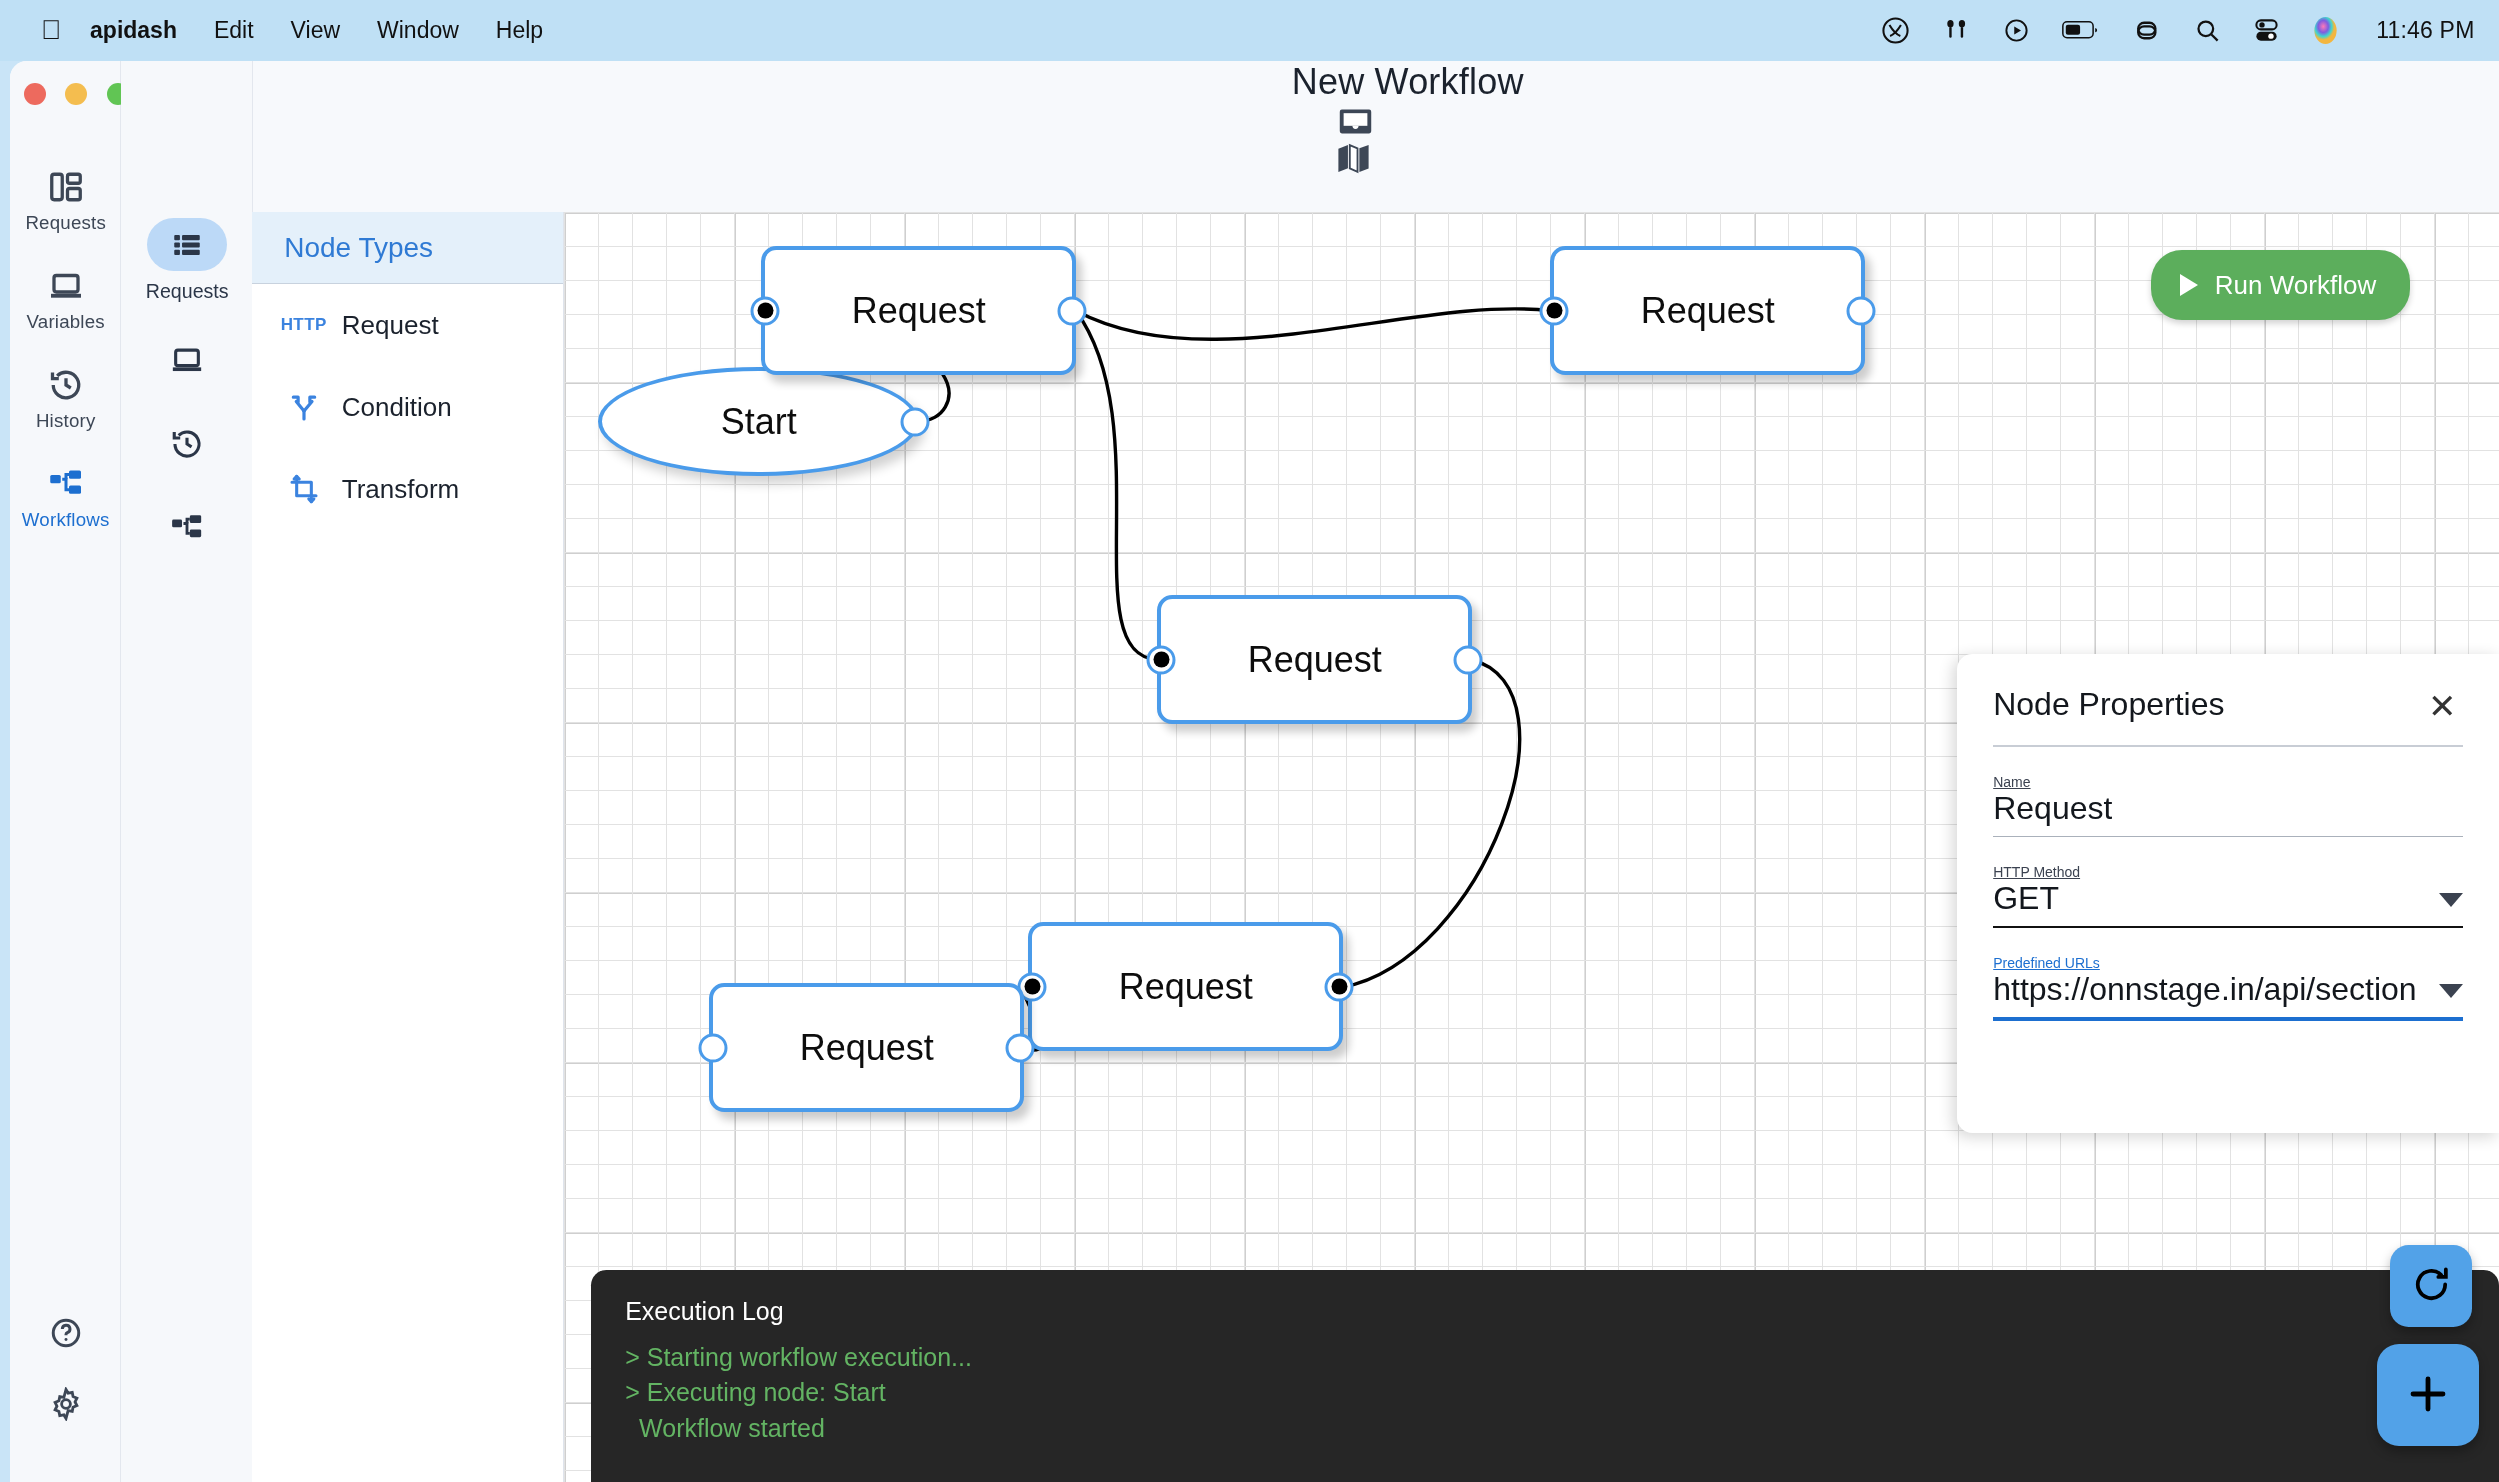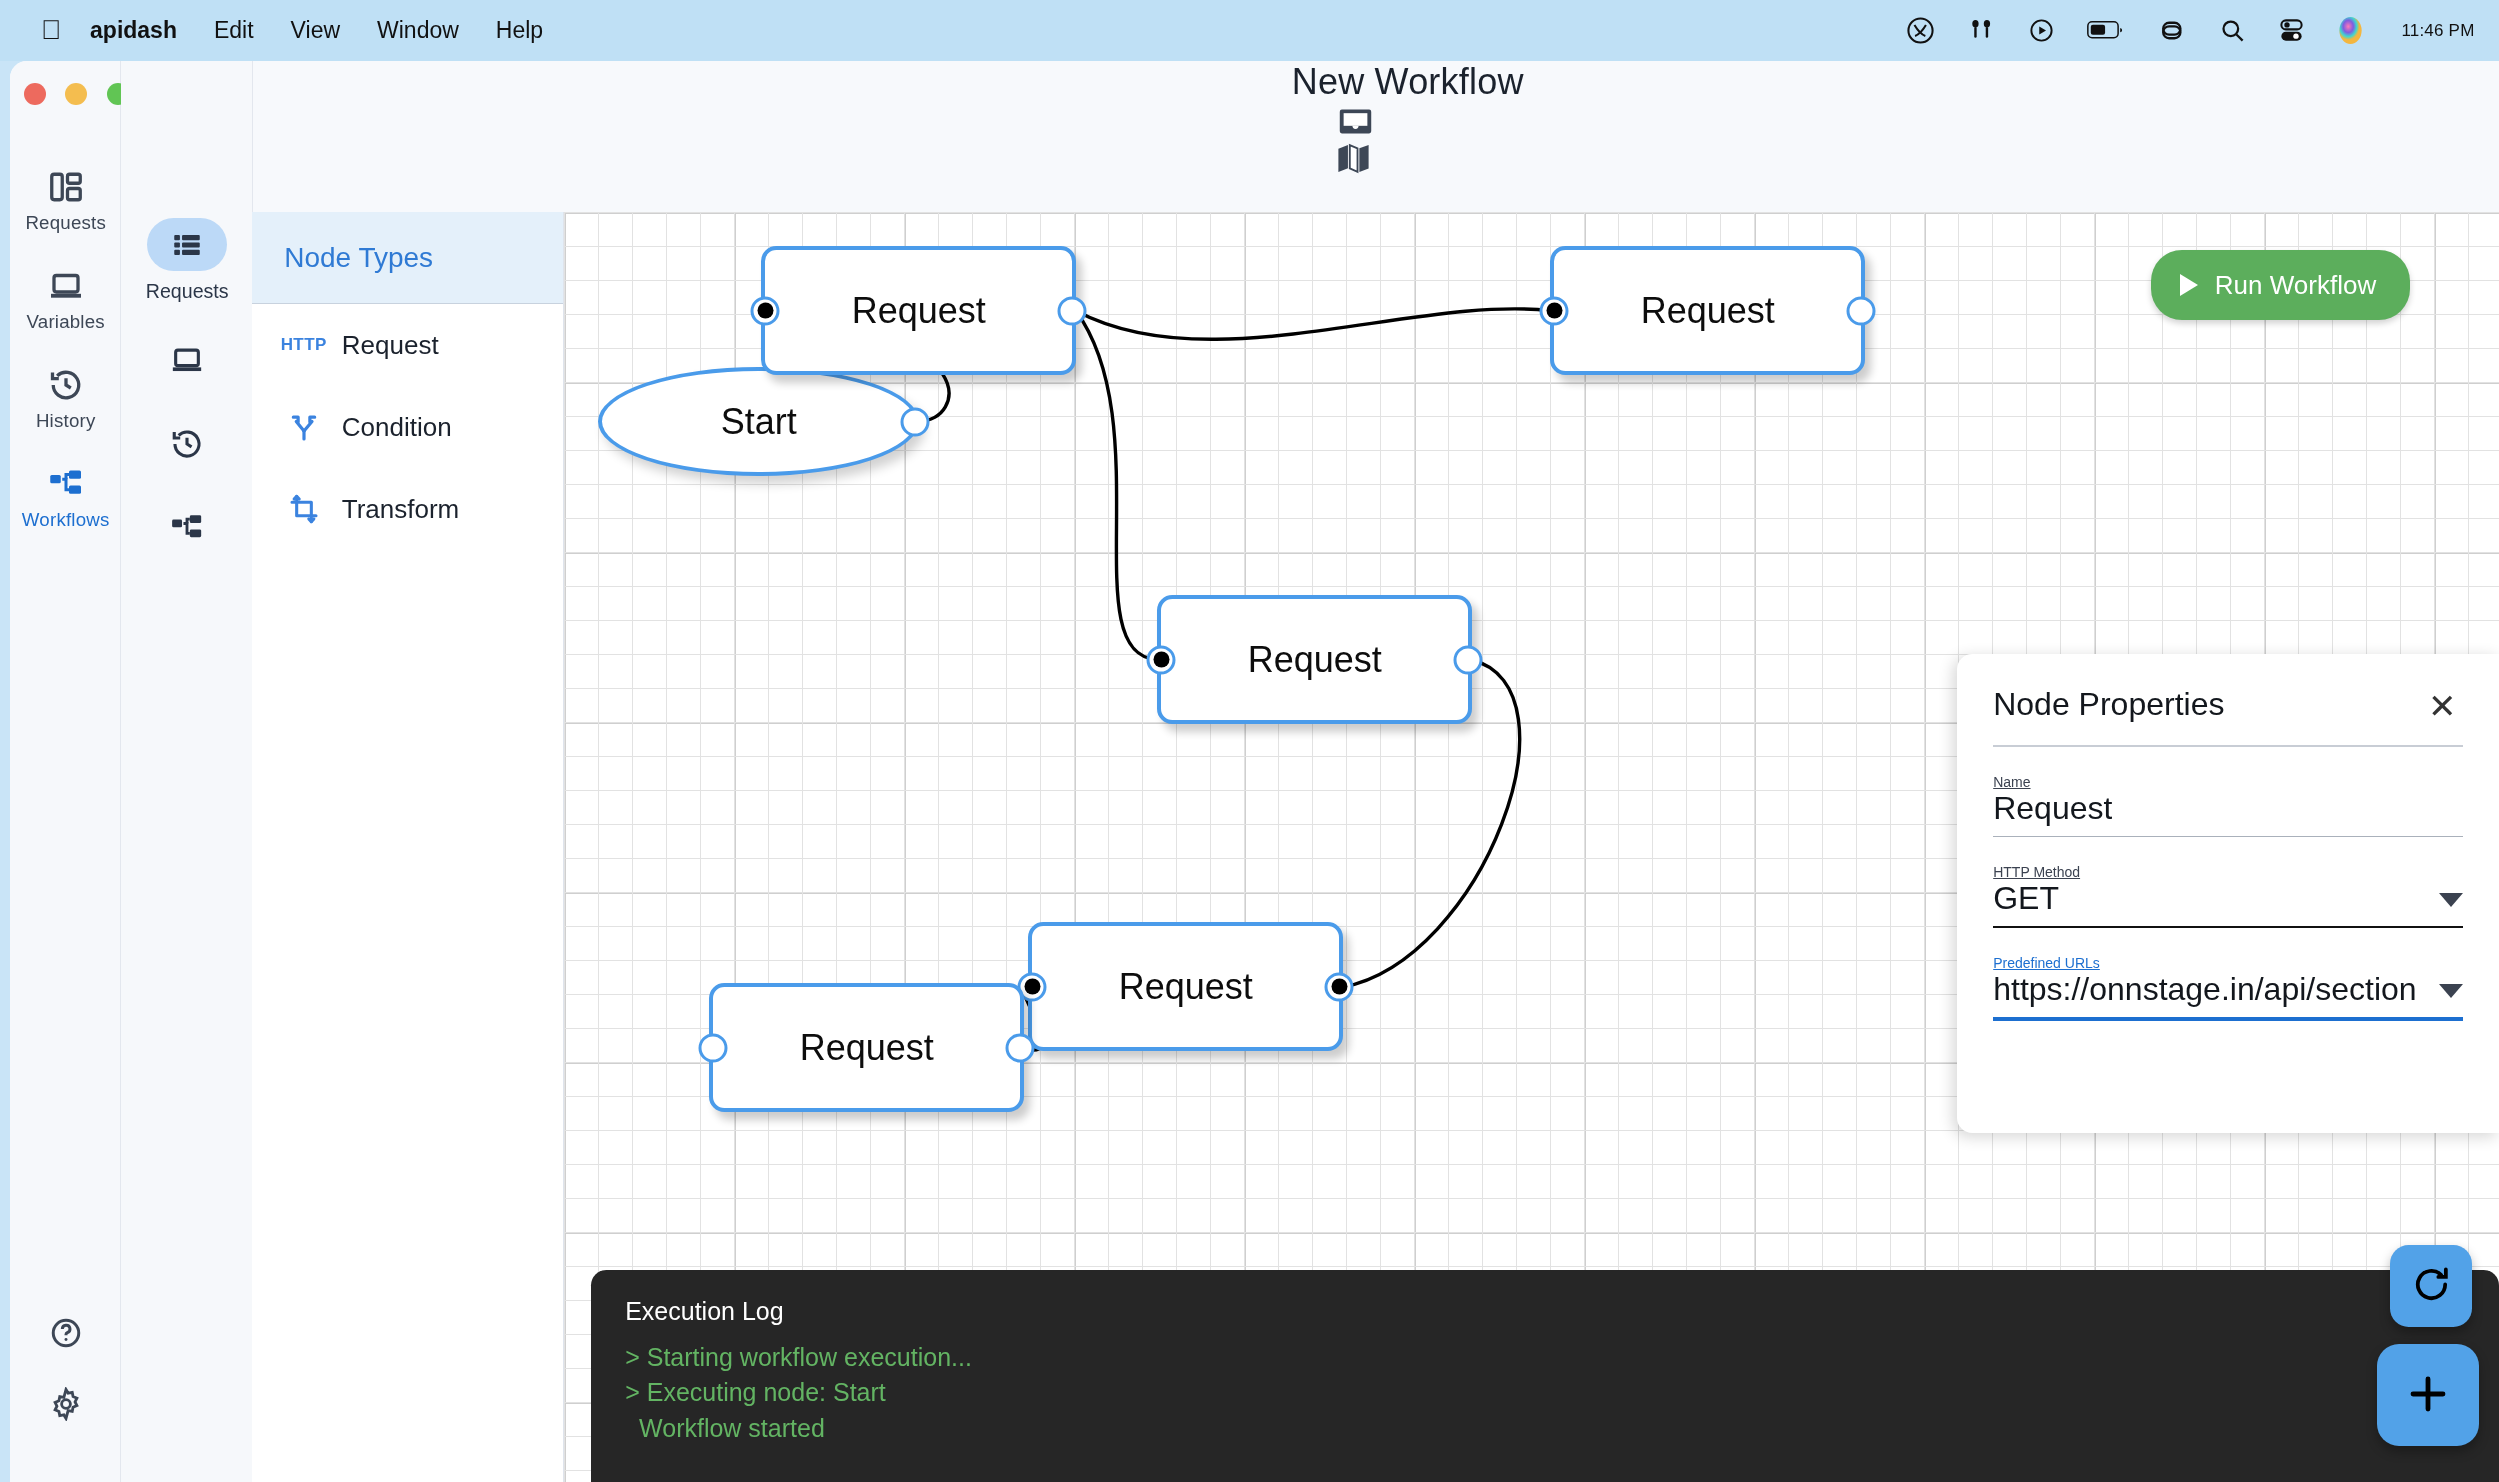--- a/index.html
+++ b/index.html
@@ -17,21 +17,21 @@
     display:flex; align-items:center;
     padding:0 25.5px 0 25.5px;
     font-size:23px; color:#111;
   }
   .menubar .apple{ margin:0 29px 0 15.3px; font-size:27px; line-height:1; }
   .menubar .mitem{ margin-right:37px; white-space:nowrap; }
   .menubar .mitem.bold{ font-weight:bold; }
   .menubar .spacer{ flex:1; }
   .menubar .tray{ display:flex; align-items:center; gap:32px; }
   .tray .ticon{ display:flex; align-items:center; justify-content:center; }
-  .tray .clock{ font-size:17px; letter-spacing:0.2px; margin-left:5.1px; white-space:nowrap;}
+  .tray .clock{ font-size:23px; letter-spacing:0.2px; margin-left:5.1px; white-space:nowrap;}
 
   
   .window{
     position:absolute; top:61px; left:10.2px;
     width:2489px; height:1422px;
     background:#f7f9fc;
     border-top-left-radius:17px;
     overflow:hidden;
   }
 
@@ -80,21 +80,21 @@
   .title-ico:last-child{ margin-right:44px; }
 
   
   .nodetypes{
     position:absolute; top:151px; left:242px; width:312px;
     background:#ffffff;
     border-right:0.9px solid #dfe4ec;
     height:1270px;
   }
   .nt-header{
-    height:92px; background:#e4f0fa;
+    height:72px; background:#e4f0fa;
     display:flex; align-items:center; padding-left:32px;
     font-size:28px; color:#2f7ad4;
     border-bottom:1.7px solid #c8d2de;
   }
   .nt-item{
     height:82px; display:flex; align-items:center; padding-left:27px; cursor:pointer;
   }
   .nt-ico{ width:49px; display:flex; align-items:center; justify-content:center; color:#3b83df;}
   .nt-ico .http{ font-size:17px; font-weight:bold; letter-spacing:0.4px;}
   .nt-lbl{ font-size:26px; color:#1b222d; margin-left:13.6px;}

